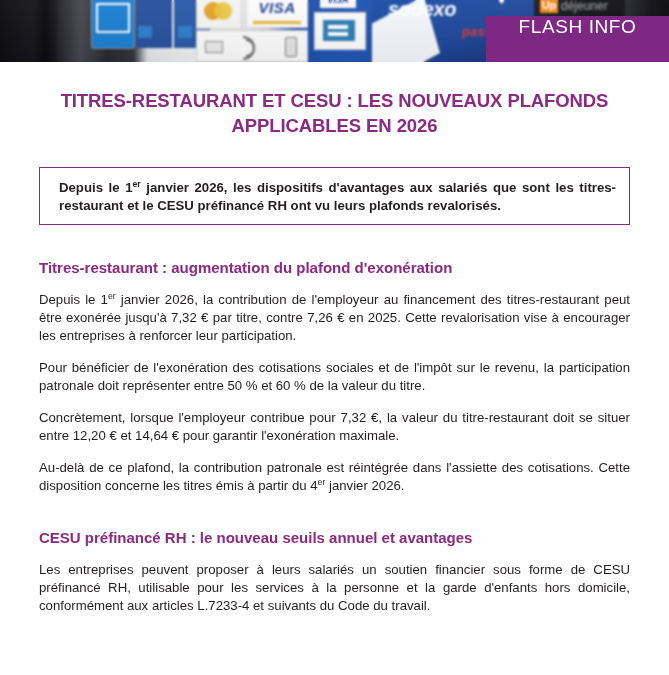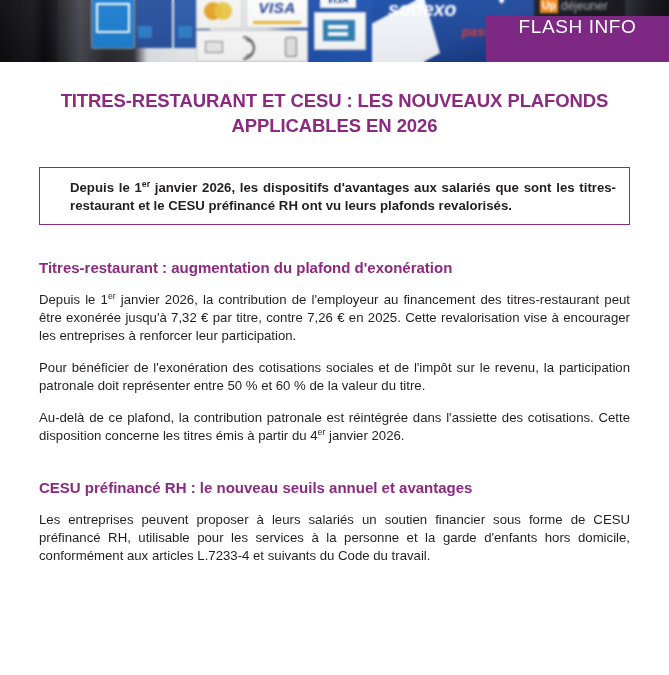--- a/index.html
+++ b/index.html
@@ -193,21 +193,21 @@
     color: #8b2a80;
     font-size: 18.5px;
     font-weight: bold;
     line-height: 1.33;
     letter-spacing: -0.1px;
   }
 
   .callout {
     margin: 29px 0 0 0;
     border: 1.3px solid #8b2a80;
-    padding: 11px 13px 9px 30px;
+    padding: 11px 13px 9px 19px;
   }
   .callout p {
     margin: 0;
     font-size: 13.2px;
     line-height: 1.35;
     font-weight: bold;
     text-align: justify;
   }
   .callout p.black { color: #231f20; }
   .callout p.purple {
@@ -295,20 +295,21 @@
     <div class="callout">
       <p class="black"><span>Depuis le 1</span><sup>er</sup><span> janvier 2026, les dispositifs d'avantages aux salariés que sont les titres-restaurant et le CESU préfinancé RH ont vu leurs plafonds revalorisés.</span></p>
     </div>
 
     <h2 class="section">Titres-restaurant : augmentation du plafond d'exonération</h2>
 
     <p class="body"><span>Depuis le 1</span><sup>er</sup><span> janvier 2026, la contribution de l'employeur au financement des titres-restaurant peut être exonérée jusqu'à </span><b>7,32 € par titre</b><span>, contre 7,26 € en 2025. Cette revalorisation vise à encourager les entreprises à renforcer leur participation.</span></p>
 
     <p class="body"><span>Pour bénéficier de l'exonération des cotisations sociales et de l'impôt sur le revenu, la participation patronale doit représenter entre </span><b>50 % et 60 % de la valeur du titre</b><span>.</span></p>
 
+    <p class="body"><span>Concrètement, lorsque l'employeur contribue pour </span><b>7,32 €</b><span>, la valeur du titre-restaurant doit se situer </span><b>entre 12,20 € et 14,64 €</b><span> pour garantir l'exonération maximale.</span></p>
 
     <p class="body"><span>Au-delà de ce plafond, la contribution patronale est réintégrée dans l'assiette des cotisations. Cette disposition concerne les </span><b><span>titres émis à partir du 4</span><sup>er</sup><span> janvier 2026</span></b><span>.</span></p>
 
     <h2 class="section">CESU préfinancé RH : le nouveau seuils annuel et avantages</h2>
 
     <p class="body"><span>Les entreprises peuvent proposer à leurs salariés un soutien financier sous forme de </span><b>CESU préfinancé RH</b><span>, utilisable pour les </span><b>services à la personne</b><span> et la </span><b>garde d'enfants hors domicile</b><span>, conformément aux articles L.7233-4 et suivants du Code du travail.</span></p>
 
   </div>
 </div>
 

